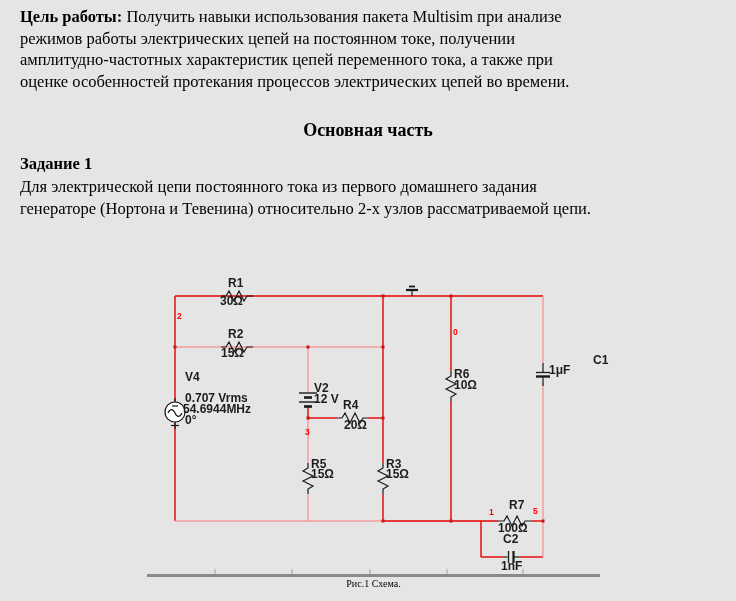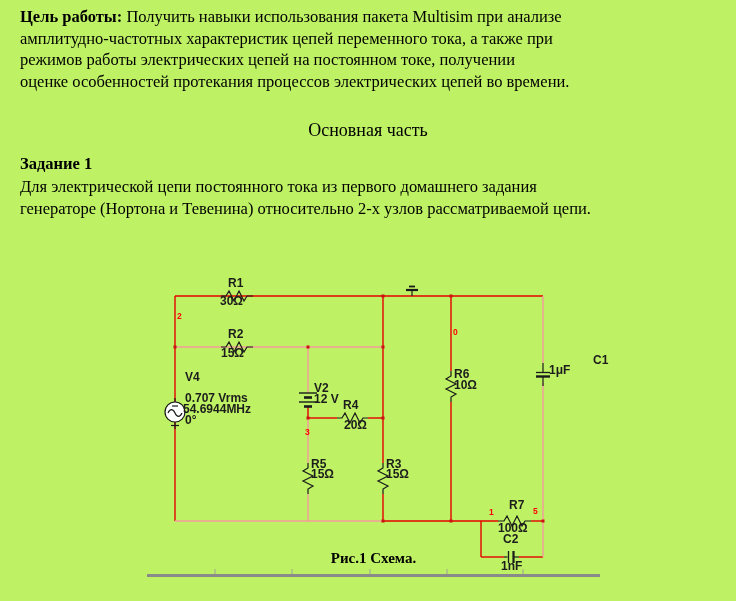--- a/index.html
+++ b/index.html
@@ -1,52 +1,52 @@
 <!DOCTYPE html>
 <html><head>
 <meta charset="utf-8">
 <style>
   html,body { margin:0; padding:0; background:#ffffff; }
   .page {
-    position:relative; width:736px; height:601px; background:#bef264; overflow:hidden;
+    position:relative; width:736px; height:601px; background:#e5e5e5; overflow:hidden;
     font-family:"Liberation Serif", serif; color:#000;
   }
   .tblock { position:absolute; font-size:16.5px; line-height:21.6px; }
   .tblock .line { display:block; white-space:nowrap; }
   .b { font-weight:bold; }
   .heading {
     position:absolute; left:0; top:120px; width:736px; text-align:center;
-    font-size:18px; font-weight:normal;
+    font-size:18px; font-weight:bold;
   }
   .taskhead { position:absolute; left:20px; top:154px; font-size:16.5px; font-weight:bold; }
   
   .clabel {
     position:absolute; font-family:"Liberation Sans", sans-serif;
     font-size:12px; font-weight:bold; color:#1c1c1c; white-space:nowrap; line-height:9px;
   }
   .nlabel {
     position:absolute; font-family:"Liberation Sans", sans-serif;
     font-size:8.5px; font-weight:bold; color:#ff0000; white-space:nowrap; line-height:9px;
   }
   .svglayer { position:absolute; left:0; top:0; }
   .sep { position:absolute; left:147px; top:574px; width:453px; height:3px; background:#8a8a8a; }
   .caption {
-    position:absolute; left:147px; top:550px; width:453px; text-align:center;
-    font-size:15px; color:#000;font-weight:bold;
+    position:absolute; left:147px; top:578px; width:453px; text-align:center;
+    font-size:10px; color:#000;
   }
 </style>
 </head>
 <body>
 
 <div class="page">
 
   <div class="tblock" style="left:20px; top:6px;">
     <span class="line"><span class="b">Цель работы:</span> <span>Получить навыки использования пакета Multisim при анализе</span></span>
+    <span class="line">режимов работы электрических цепей на постоянном токе, получении</span>
     <span class="line">амплитудно-частотных характеристик цепей переменного тока, а также при</span>
-    <span class="line">режимов работы электрических цепей на постоянном токе, получении</span>
     <span class="line">оценке особенностей протекания процессов электрических цепей во времени.</span>
   </div>
 
   <div class="heading">Основная часть</div>
 
   <div class="taskhead">Задание 1</div>
 
   <div class="tblock" style="left:20px; top:176px;">
     <span class="line">Для электрической цепи постоянного тока из первого домашнего задания</span>
     <span class="line">генераторе (Нортона и Тевенина) относительно 2-х узлов рассматриваемой цепи.</span>

